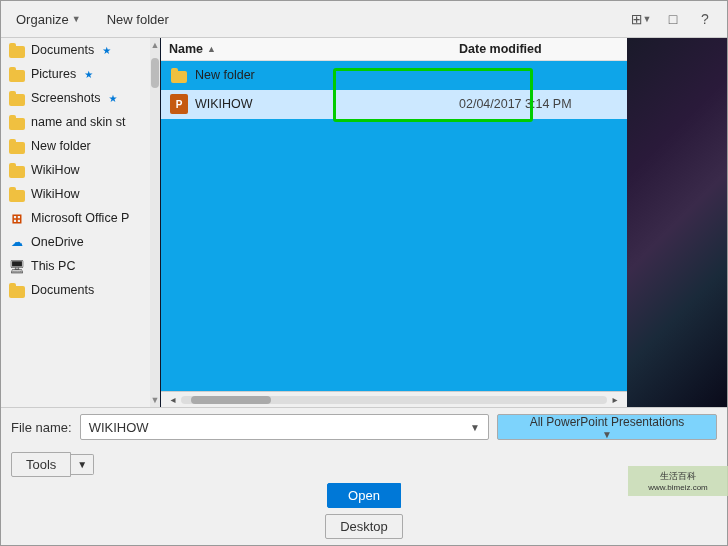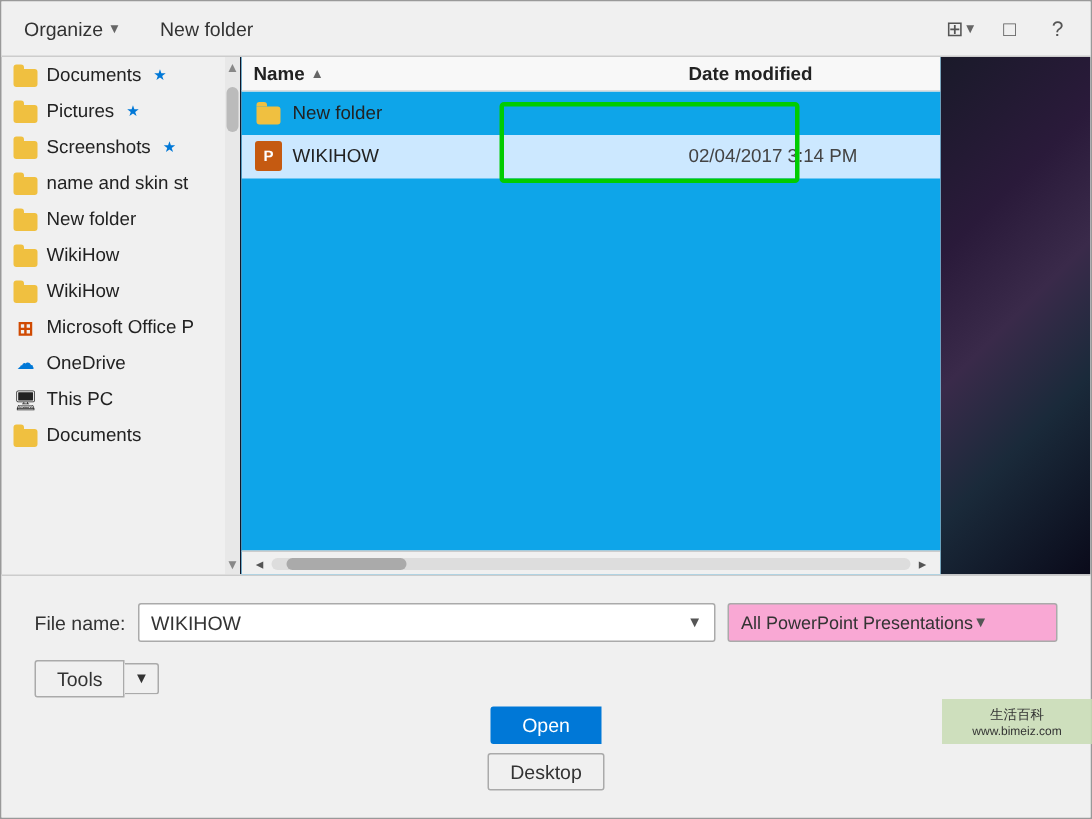--- a/index.html
+++ b/index.html
@@ -300,21 +300,21 @@
       justify-content: center;
       color: #555;
       font-size: 10px;
       cursor: pointer;
     }
 
     
     .bottom-bar {
       border-top: 1px solid #ccc;
       background: #f0f0f0;
-      padding: 12px;
+      padding: 0;
     }
     .bottom-row1 {
       display: flex;
       align-items: center;
       padding: 6px 10px;
       gap: 8px;
     }
     .file-name-label {
       font-size: 13px;
       color: #333;
@@ -340,25 +340,26 @@
       color: #555;
       font-size: 10px;
     }
     .file-type-select {
       width: 220px;
       height: 26px;
       border: 1px solid #aaa;
       border-radius: 2px;
       padding: 0 8px;
       font-size: 12px;
-      background: #f9a8d4;
+      background: #7dd3fc;
       display: flex;
       align-items: center;
       justify-content: flex-start;
       cursor: pointer;
+      flex-direction: column;
     }
     .file-type-text {
       color: #333;
       font-size: 12px;
     }
     .file-type-arrow {
       color: #555;
       font-size: 10px;
     }
 

